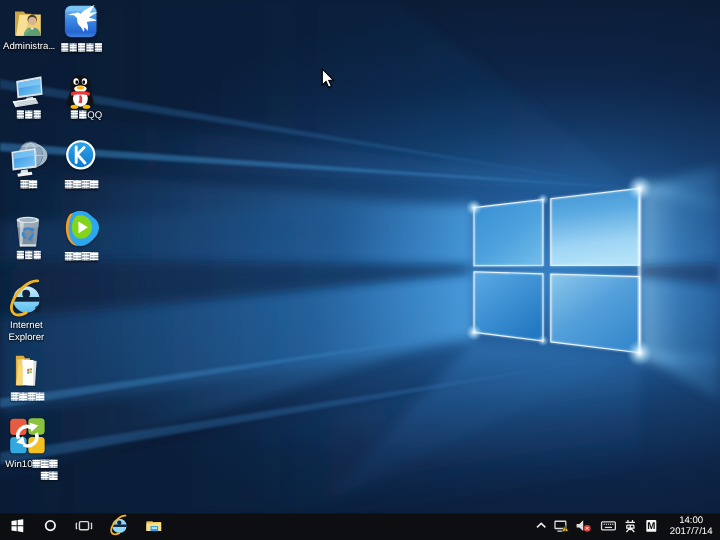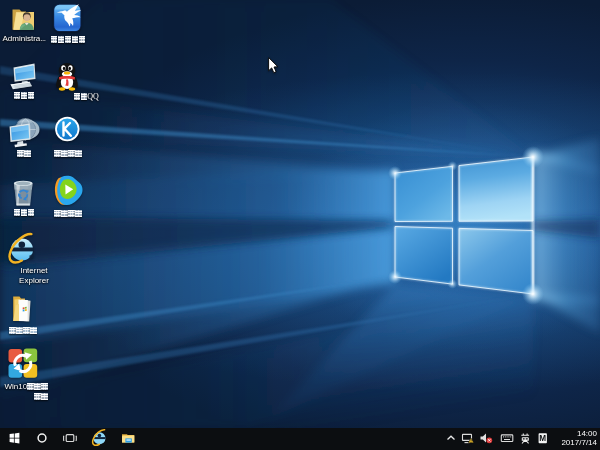--- a/index.html
+++ b/index.html
@@ -8,21 +8,21 @@
 #wall{position:absolute;top:0;left:0;}
 .lbl{position:absolute;color:#fff;font-size:8px;text-align:center;text-shadow:0 1px 2px rgba(0,0,0,0.95),0 0 2px rgba(0,0,0,0.8);white-space:nowrap;}
 .cj{display:inline-block;width:6.2px;height:7px;margin:0 0.4px;vertical-align:middle;background:
  linear-gradient(90deg, rgba(255,255,255,0) 0 1.8px, rgba(255,255,255,0.55) 1.8px 2.8px, rgba(255,255,255,0) 2.8px 3.8px, rgba(255,255,255,0.55) 3.8px 4.8px, rgba(255,255,255,0) 4.8px),
  repeating-linear-gradient(to bottom, rgba(255,255,255,1) 0 1.1px, rgba(235,243,250,0.66) 1.1px 2.3px);
  box-shadow:0 1px 1.5px rgba(0,0,0,0.7);}
 .lbl .cj:nth-child(2n){background:
  linear-gradient(90deg, rgba(255,255,255,0.5) 0 1px, rgba(255,255,255,0) 1px 2.6px, rgba(255,255,255,0.55) 2.6px 3.6px, rgba(255,255,255,0) 3.6px),
  repeating-linear-gradient(to bottom, rgba(235,243,250,0.68) 0 1.2px, rgba(255,255,255,1) 1.2px 2.2px);}
 #bar{position:absolute;left:0;top:428px;width:600px;height:22px;background:#0c0e11;}
-#clock{position:absolute;right:3px;top:427px;width:42px;text-align:right;color:#fff;font-size:8px;line-height:9.5px;padding-top:1.5px;}
+#clock{position:absolute;right:3px;top:427px;width:42px;text-align:center;color:#fff;font-size:8px;line-height:9.5px;padding-top:1.5px;}
 </style>
 </head>
 <body>
 <div id="desk">
 <svg id="wall" width="600" height="428" viewBox="0 0 600 428">
 <defs>
 <radialGradient id="bgrad" gradientUnits="userSpaceOnUse" cx="470" cy="230" r="420" gradientTransform="translate(470,230) scale(1,0.56) translate(-470,-230)">
  <stop offset="0" stop-color="#2a6fae"></stop>
  <stop offset="0.22" stop-color="#194b87"></stop>
  <stop offset="0.45" stop-color="#123663"></stop>
@@ -308,26 +308,26 @@
  <polygon points="24.6,352.2 32,354.6 26.2,359.8" fill="#ffffff"></polygon>
  <polygon points="21,371 13.6,368.8 19.2,363.4" fill="#ffffff"></polygon>
 </g>
 <g transform="translate(268.6,57.5)">
  <path d="M0,0 L0,13.2 L3.1,10.4 L5.2,15.2 L7.5,14.2 L5.4,9.5 L9.2,9.2 Z" fill="#ffffff" stroke="#000000" stroke-width="0.9" stroke-linejoin="miter"></path>
 </g>
 </svg>
 <div class="lbl" style="left:0;top:34px;width:48px;">Administra<span style="letter-spacing:-0.5px">...</span></div>
 <div class="lbl" style="left:44px;top:35px;width:48px;"><span class="cj"></span><span class="cj"></span><span class="cj"></span><span class="cj"></span><span class="cj"></span></div>
 <div class="lbl" style="left:0;top:91px;width:48px;"><span class="cj"></span><span class="cj"></span><span class="cj"></span></div>
-<div class="lbl" style="left:62px;top:91px;width:48px;font-family:Liberation Serif, serif;"><span class="cj"></span><span class="cj"></span><span style="vertical-align:middle">QQ</span></div>
+<div class="lbl" style="left:48px;top:91px;width:48px;"><span class="cj"></span><span class="cj"></span><span style="vertical-align:middle">QQ</span></div>
 <div class="lbl" style="left:0;top:149px;width:48px;"><span class="cj"></span><span class="cj"></span></div>
 <div class="lbl" style="left:44px;top:149px;width:48px;"><span class="cj"></span><span class="cj"></span><span class="cj"></span><span class="cj"></span></div>
 <div class="lbl" style="left:0;top:208px;width:48px;"><span class="cj"></span><span class="cj"></span><span class="cj"></span></div>
 <div class="lbl" style="left:44px;top:208.5px;width:48px;"><span class="cj"></span><span class="cj"></span><span class="cj"></span><span class="cj"></span></div>
-<div class="lbl" style="left:0;top:266px;width:44px;line-height:9.5px;margin-left:12px;">Internet<br>Explorer</div>
+<div class="lbl" style="left:0;top:266px;width:44px;line-height:9.5px;">Internet<br>Explorer</div>
 <div class="lbl" style="left:0;top:326px;width:46px;"><span class="cj"></span><span class="cj"></span><span class="cj"></span><span class="cj"></span></div>
 <div class="lbl" style="left:0;top:382px;width:48px;line-height:9.5px;text-align:right;">Win10<span class="cj"></span><span class="cj"></span><span class="cj"></span><br><span class="cj"></span><span class="cj"></span></div>
 </div>
 <div id="bar">
 <svg width="600" height="22" viewBox="0 0 600 22">
 <g fill="#ffffff">
  <polygon points="9.6,6.1 13.9,5.5 13.9,9.7 9.6,9.7"></polygon>
  <polygon points="14.7,5.4 19.4,4.7 19.4,9.7 14.7,9.7"></polygon>
  <polygon points="9.6,10.5 13.9,10.5 13.9,14.7 9.6,14.1"></polygon>
  <polygon points="14.7,10.5 19.4,10.5 19.4,15.5 14.7,14.8"></polygon>

